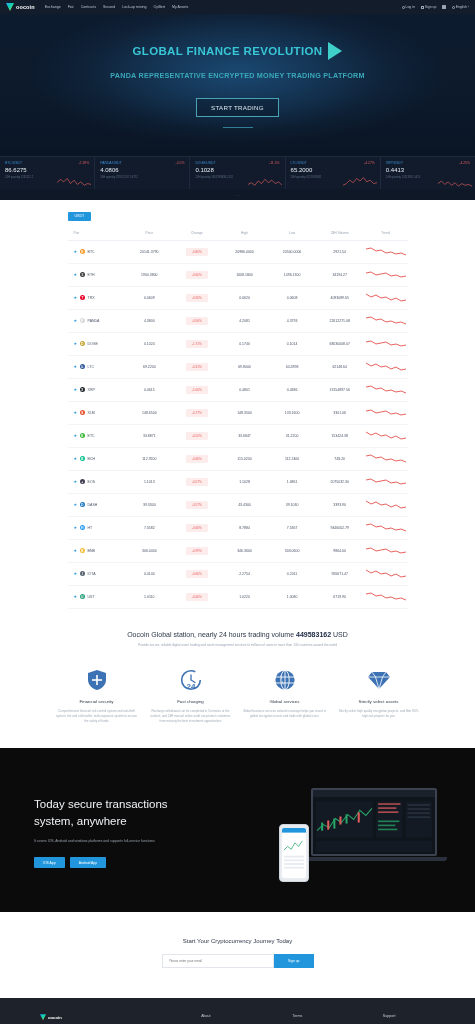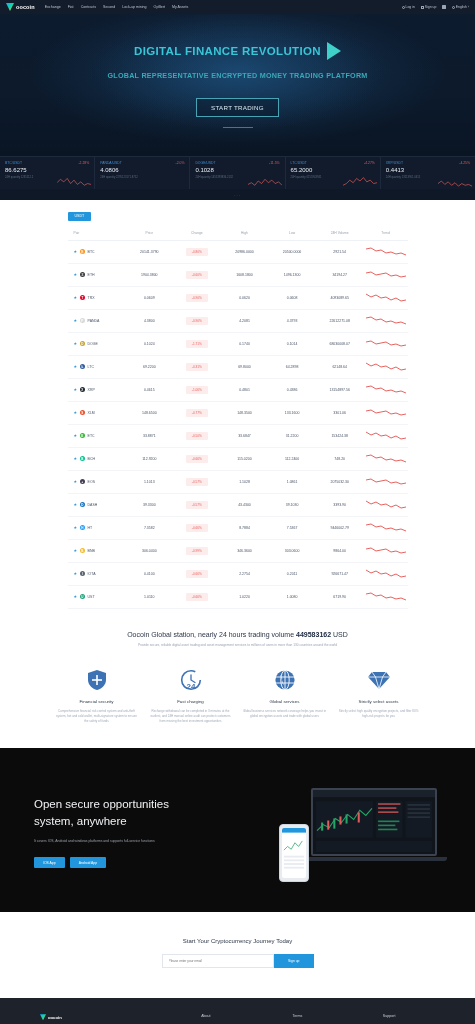--- a/index.html
+++ b/index.html
@@ -251,26 +251,26 @@
       <span>›</span>
     </span>
   </div>
 </div>
 
 <div class="hero">
   <div class="hero-map"></div>
   <div class="hero-glow"></div>
   <div class="hero-inner">
     <div class="hero-title-row">
-      <div class="hero-title">DIGITAL FINANCE REVOLUTION</div>
+      <div class="hero-title">GLOBAL FINANCE REVOLUTION</div>
       <div class="hero-arrows">
         <span class="tri tri-lg"></span>
       </div>
     </div>
-    <div class="hero-sub">GLOBAL REPRESENTATIVE ENCRYPTED MONEY TRADING PLATFORM</div>
+    <div class="hero-sub">PANDA REPRESENTATIVE ENCRYPTED MONEY TRADING PLATFORM</div>
     <div style="text-align:center;">
       <span class="hero-btn">START TRADING</span>
     </div>
     <div class="hero-underline"></div>
   </div>
 </div>
 
 <div class="ticker">
   <div class="tick">
     <div class="tick-top">
@@ -715,21 +715,21 @@
         </svg>
     </div>
     <div class="feature-title">Strictly select assets</div>
     <div class="feature-text">Strictly select high quality encryption projects, and filter 80% high-risk projects for you</div>
   </div>
 </div>
 
 <div class="promo">
   <div class="promo-left">
     <div class="promo-h">
-      <div>Open secure opportunities</div>
+      <div>Today secure transactions</div>
       <div>system, anywhere</div>
     </div>
     <div class="promo-p">It covers IOS, Android and windows platforms and supports full-service functions</div>
     <div class="promo-btns">
       <span class="promo-btn">IOS App</span>
       <span class="promo-btn">Android App</span>
     </div>
   </div>
   <div class="promo-right">
     <div class="laptop">

